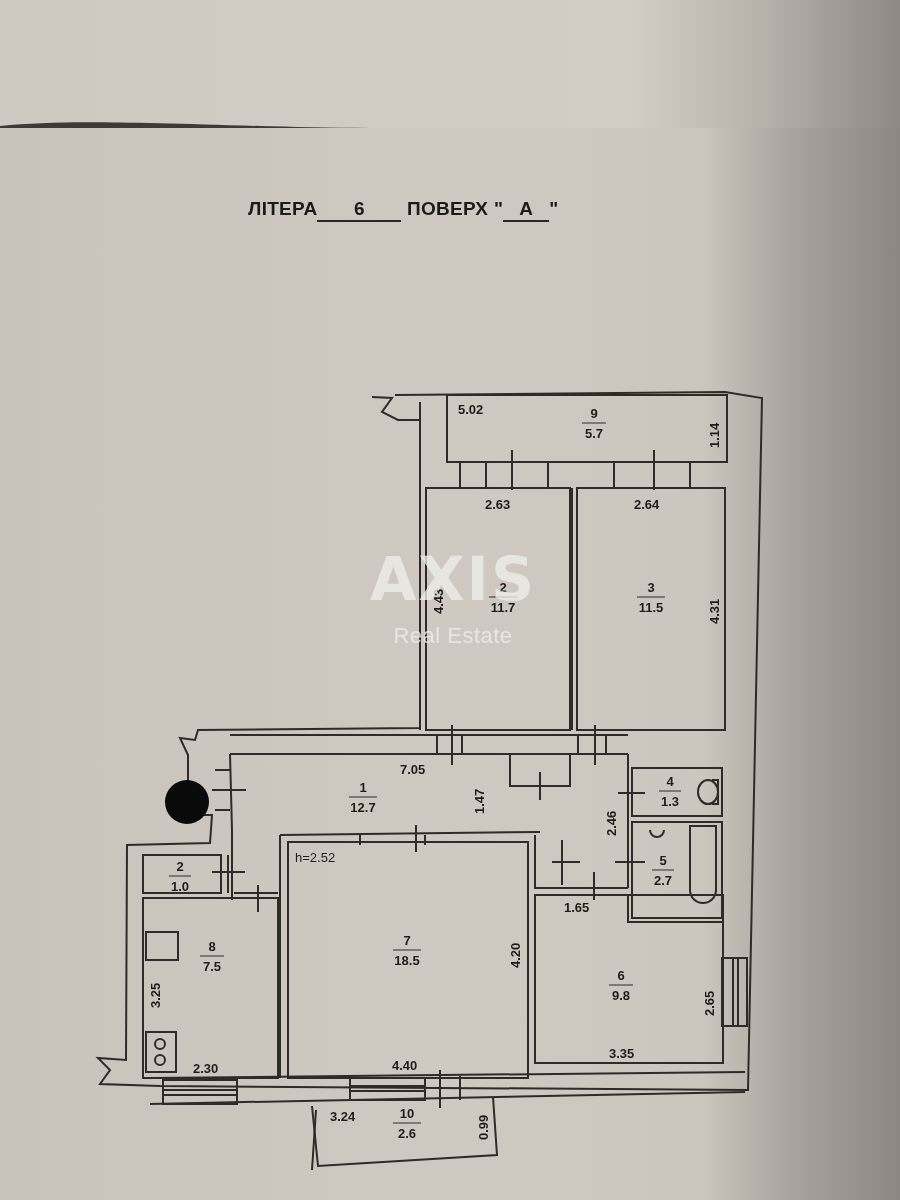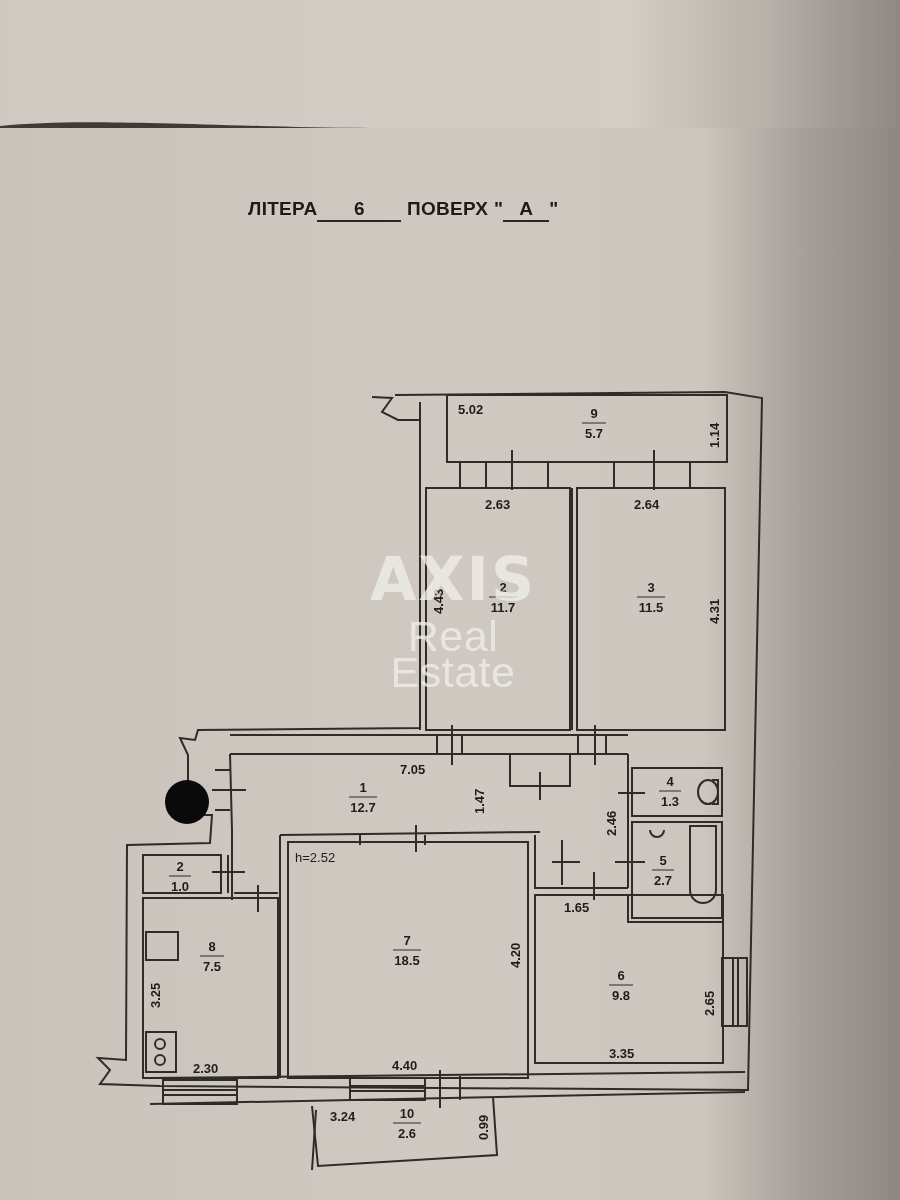--- a/index.html
+++ b/index.html
@@ -26,21 +26,21 @@
   .header .blank {
     display:inline-block; border-bottom:2px solid #2a2826; text-align:center;
   }
   svg.plan { position:absolute; left:0; top:0; }
   .lbl { font-family:"Liberation Sans", sans-serif; fill:#1f1d1b; font-weight:bold; }
   .wm {
     position:absolute; left:348px; top:540px; width:210px; text-align:center;
     color:rgba(240,238,234,0.78); pointer-events:none;
   }
   .wm .big { font-size:60px; font-weight:900; letter-spacing:2px; line-height:78px; font-family:"DejaVu Sans", sans-serif; }
-  .wm .small { font-size:43px; font-weight:normal; line-height:36px; letter-spacing:0.5px;text-align:center; }
+  .wm .small { font-size:22px; font-weight:normal; line-height:36px; letter-spacing:0.5px;text-align:center; }
   .riser {
     position:absolute; left:165px; top:780px; width:44px; height:44px;
     border-radius:50%; background:#0b0a0a;
   }
 </style>
 </head>
 <body>
 
 <div class="sheet-top"></div>
 <svg class="page-edge" width="900" height="14" viewBox="0 0 900 14">

